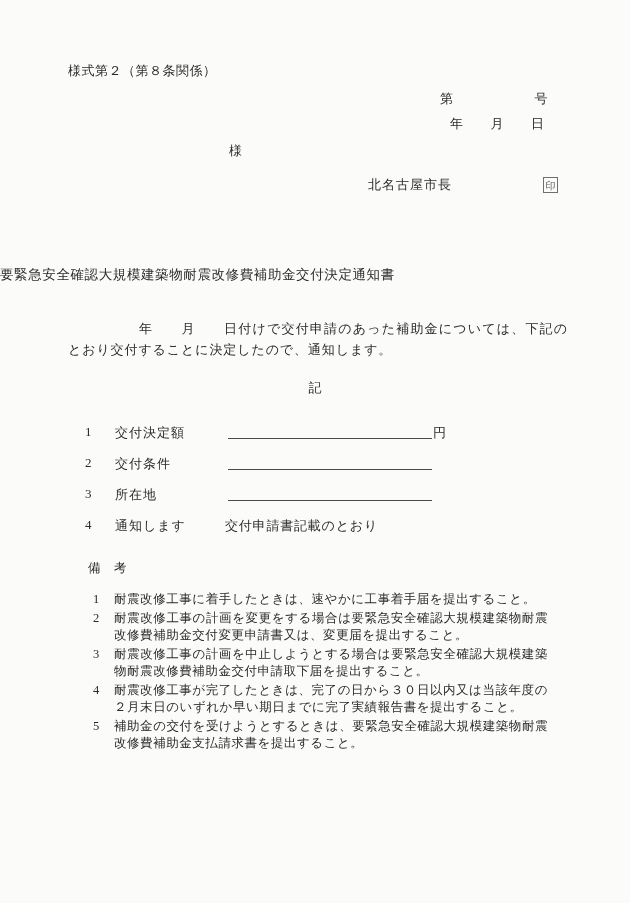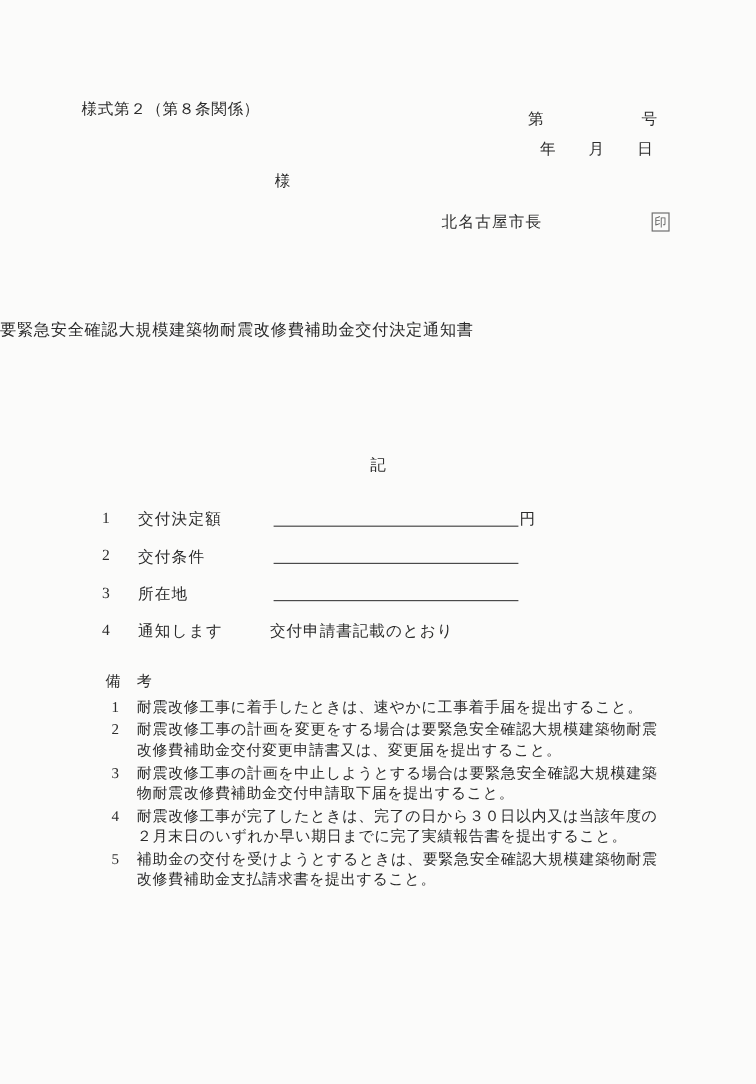--- a/index.html
+++ b/index.html
@@ -22,21 +22,20 @@
     height: 903px;
     background: #fbfbfa;
   }
   
   .abs { position: absolute; white-space: pre; }
 
   .form-no {
     left: 68px; top: 62px;
     font-size: 13px;
     letter-spacing: 0.5px;
-    margin-top: 20px;
   }
 
   .doc-number {
     left: 440px; top: 90px;
     font-size: 13px;
     letter-spacing: 0.5px;
   }
   .doc-date {
     left: 450px; top: 115px;
     font-size: 13px;
@@ -137,21 +136,21 @@
 
   
   .remarks {
     position: absolute;
     left: 88px; top: 560px;
     width: 460px;
     font-size: 12.5px;
   }
   .remarks-title {
     letter-spacing: 0.5px;
-    margin-bottom: 4px;
+    margin-bottom: 14px;
   }
   .remark {
     position: relative;
     padding-left: 26px;
     margin-bottom: 1px;
     line-height: 17.5px;
     letter-spacing: 0.55px;
     text-align: justify;
   }
   .remark .rnum {
@@ -171,20 +170,21 @@
 
   <div class="abs addressee">様</div>
 
   <div class="issuer-row">
     <span class="issuer-name">北名古屋市長</span>
     <span class="seal-box">印</span>
   </div>
 
   <div class="doc-title">要緊急安全確認大規模建築物耐震改修費補助金交付決定通知書</div>
 
+  <div class="body-par">　　　　　年　　月　　日付けで交付申請のあった補助金については、下記のとおり交付することに決定したので、通知します。</div>
 
   <div class="kiji">記</div>
 
   <div class="entries">
     <div class="entry">
       <span class="num">1</span>
       <span class="label">交付決定額</span>
       <span class="fill"></span>
       <span class="unit">円</span>
     </div>

